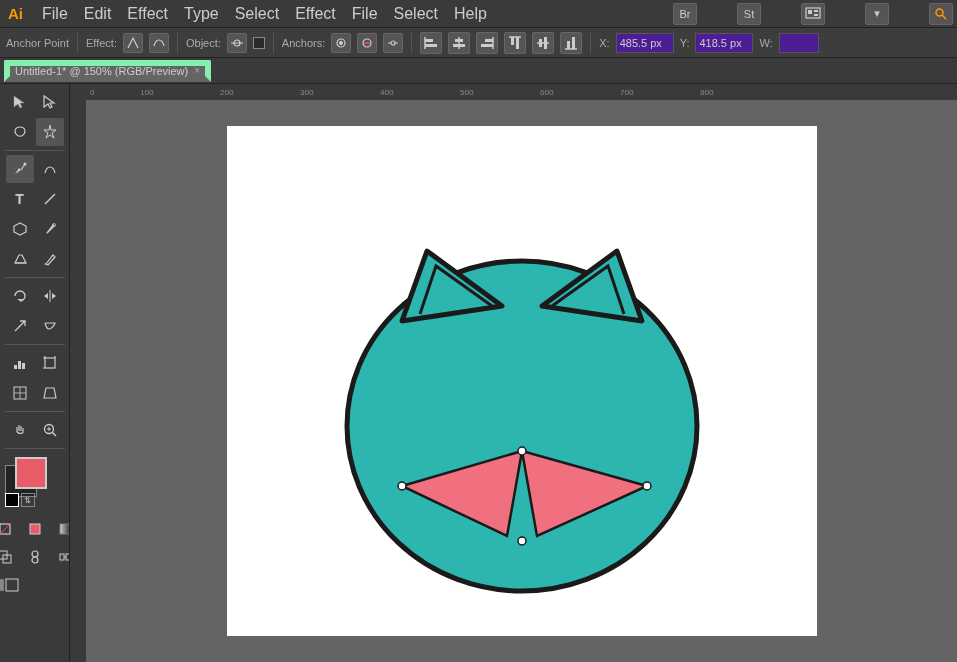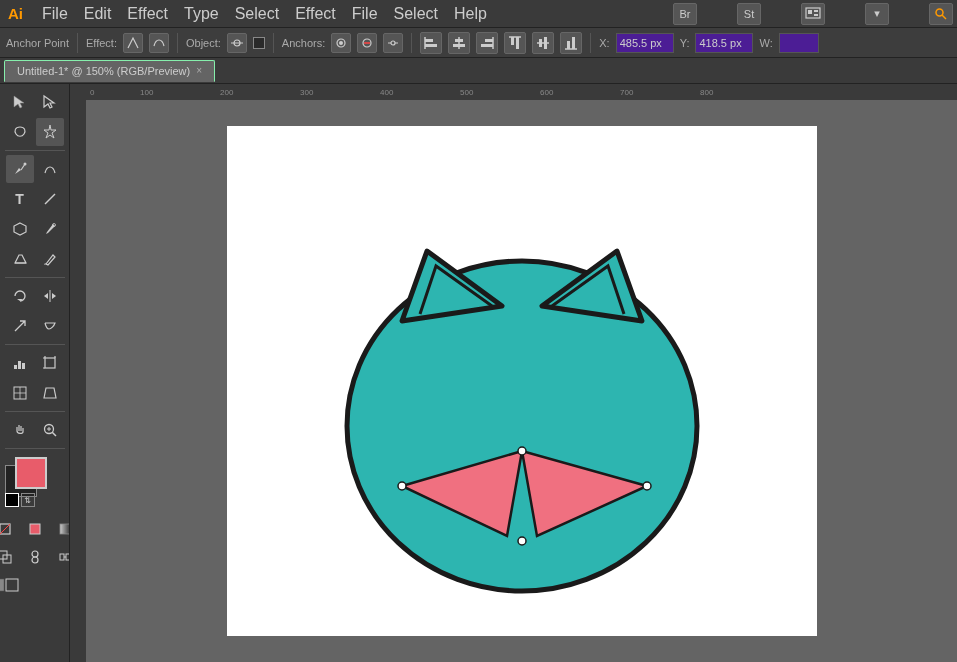--- a/index.html
+++ b/index.html
@@ -63,21 +63,21 @@
     #canvas-ruler-top { position: absolute; top: 0; left: 0; right: 0; height: 16px; background: #3a3a3a; border-bottom: 1px solid #222; }
     #canvas-ruler-left { position: absolute; top: 16px; left: 0; bottom: 0; width: 16px; background: #3a3a3a; border-right: 1px solid #222; }
     #canvas-white { background: white; width: 590px; height: 510px; position: relative; margin-left: 16px; margin-top: 16px; }
 
     
     #tab-bar {
       display: flex; align-items: center;
       background: #3a3a3a; height: 26px;
       border-bottom: 1px solid #222; padding: 0 4px;
     }
-    .tab { display: flex; align-items: center; background: #525252; border: 1px solid #86efac; padding: 0 12px; height: 22px; gap: 6px; cursor: pointer; font-size: 11px; color: #ccc; border-radius: 2px 2px 0 0; }
+    .tab { display: flex; align-items: center; background: #525252; border: 6px solid #86efac; padding: 0 5px; height: 22px; gap: 6px; cursor: pointer; font-size: 11px; color: #ccc; border-radius: 2px 2px 0 0; }
     .tab.active { background: #646464; border-bottom-color: #646464; }
     .tab-close { font-size: 10px; cursor: pointer; color: #aaa; }
 
     
     #artwork { position: absolute; top: 50%; left: 50%; transform: translate(-50%, -50%); }
   </style>
 </head>
 <body>
 
 <div id="menu-bar">

